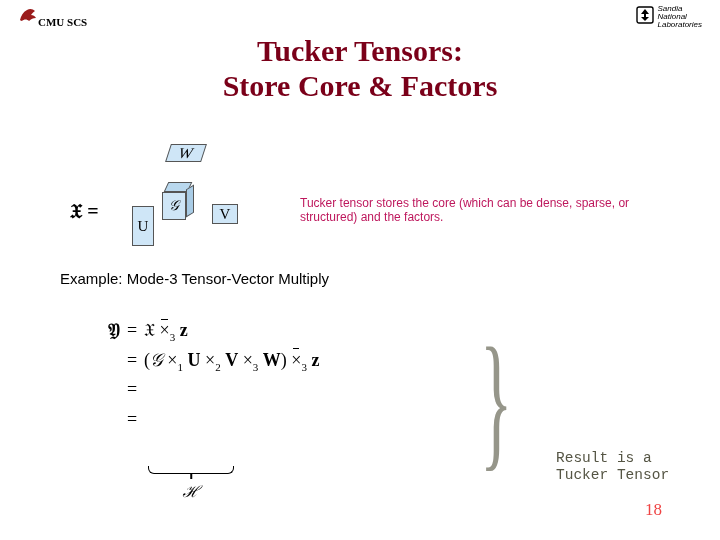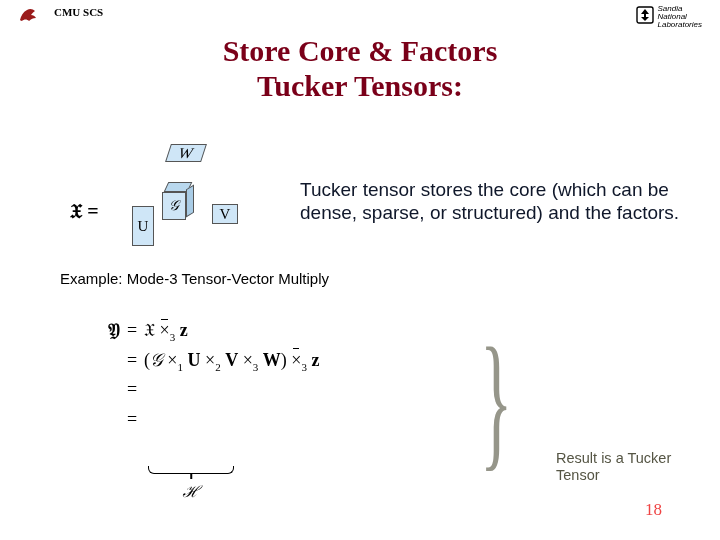--- a/index.html
+++ b/index.html
@@ -13,22 +13,22 @@
   }
   .header {
     display: flex;
     align-items: center;
     justify-content: space-between;
     padding: 6px 18px 0 18px;
     height: 28px;
   }
   .header-left {
     display: flex;
-    align-items: flex-start;
-    gap: 16px;
+    align-items: flex-end;
+    gap: 0;
   }
   .org-label {
     font-family: 'Times New Roman', serif;
     font-weight: bold;
     font-size: 11px;
     color: #000;
   }
   .sandia {
     display: flex;
     align-items: center;
@@ -93,25 +93,25 @@
     top:-10px; left:4px; transform: skewX(-25deg);
   }
   .core-side {
     position:absolute; width:8px; height:28px;
     background:#a9cce6; border:1px solid #555;
     left:24px; top:-5px; transform: skewY(-32deg);
   }
   .explain {
     position: absolute;
     left: 300px;
-    top: 179px;
+    top: 196px;
     width: 380px;
     font-family: 'Comic Sans MS', 'Trebuchet MS', Arial, sans-serif;
-    font-size: 19px;
-    color: #0f172a;
+    font-size: 12px;
+    color: #be185d;
     line-height: 1.2;
   }
   .example-label {
     position: absolute;
     left: 60px;
     top: 270px;
     font-family: 'Comic Sans MS', 'Trebuchet MS', Arial, sans-serif;
     font-size: 15px;
     color: #000;
   }
@@ -173,21 +173,21 @@
     font-size: 150px;
     line-height: 0.85;
     transform: scaleX(0.45);
     transform-origin: left center;
   }
   .result-text {
     position: absolute;
     right: 34px;
     top: 450px;
     width: 130px;
-    font-family: Liberation Sans, sans-serif;
+    font-family: Liberation Mono, monospace;
     font-size: 14.5px;
     color: #555544;
     line-height: 1.15;
   }
   .page-num {
     position: absolute;
     right: 58px;
     bottom: 20px;
     font-family: 'Times New Roman', serif;
     font-size: 17px;
@@ -216,22 +216,22 @@
     </span>
     <div>
       <div class="sandia-text">Sandia</div>
       <div class="sandia-text">National</div>
       <div class="sandia-text">Laboratories</div>
     </div>
   </div>
 </div>
 
 <div class="title">
+  <div>Tucker Tensors:</div>
   <div>Store Core &amp; Factors</div>
-  <div>Tucker Tensors:</div>
 </div>
 
 <div class="decomp">
   <div class="tensor-x">𝔛 =</div>
   <div class="factor-box factor-w">W</div>
   <div class="core-group">
     <div class="core-top"></div>
     <div class="core-side"></div>
     <div class="core-front">
         <span class="scriptcal">𝒢</span>

